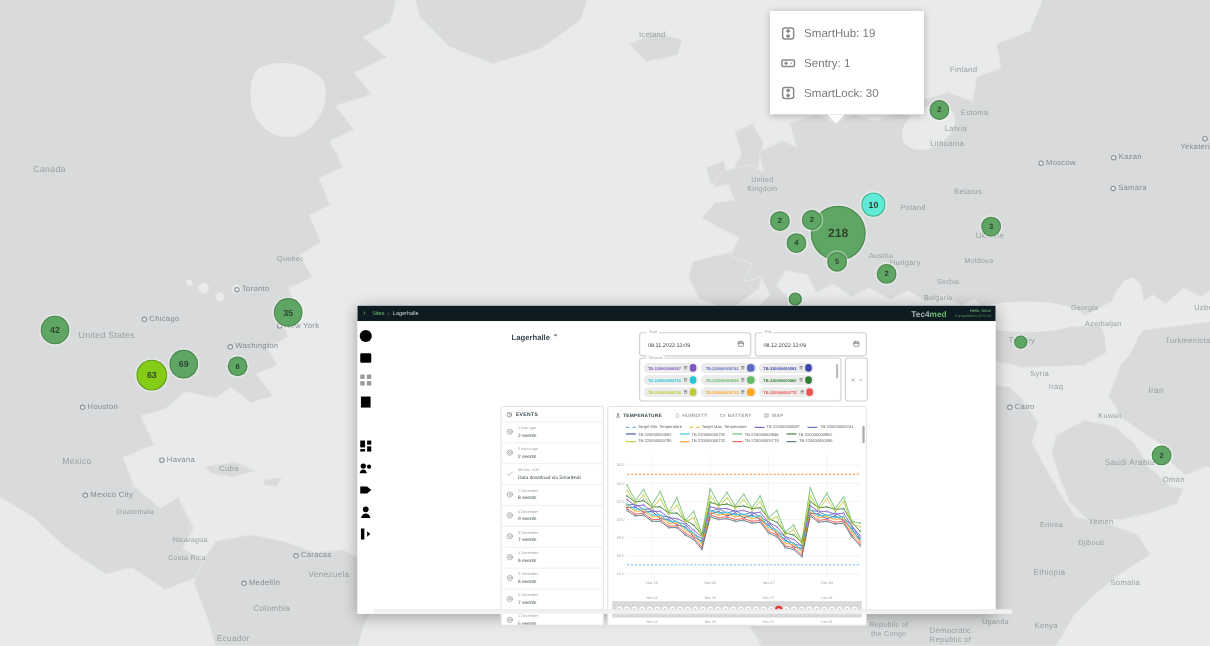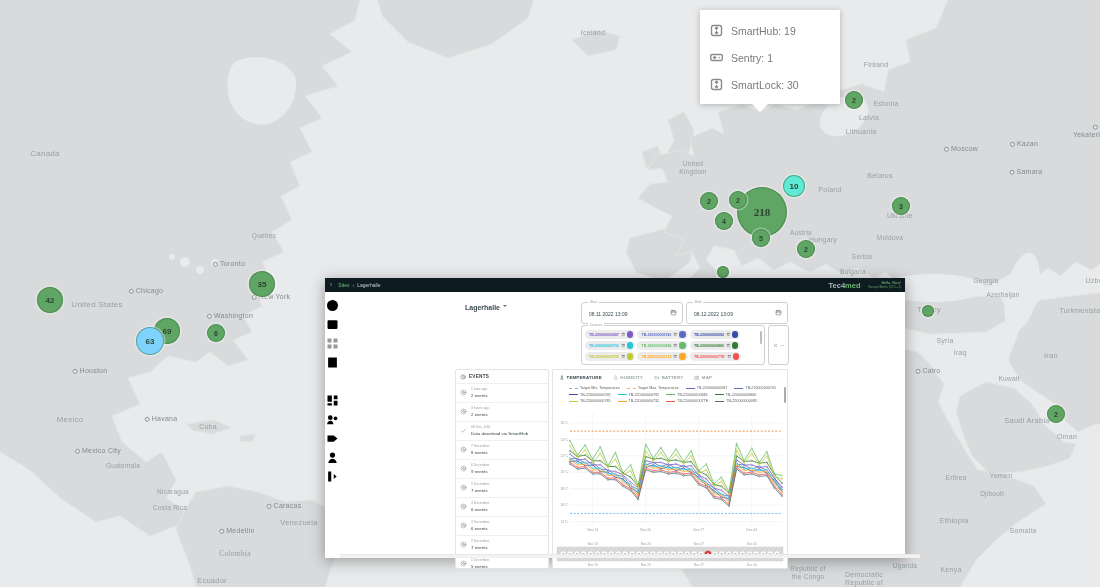--- a/index.html
+++ b/index.html
@@ -179,30 +179,30 @@
       <span class="map-label" style="left: 70px; top: 420px; font-size: 8px;">Mexico</span>
       <span class="map-label city" style="left: 98px; top: 451px; font-size: 7px;"><span class="dot"></span>Mexico City</span>
       <span class="map-label city" style="left: 161px; top: 419px; font-size: 7px;"><span class="dot"></span>Havana</span>
       <span class="map-label" style="left: 208px; top: 427px; font-size: 7px;">Cuba</span>
       <span class="map-label" style="left: 123px; top: 466px; font-size: 6.5px;">Guatemala</span>
       <span class="map-label" style="left: 173px; top: 492px; font-size: 6.5px;">Nicaragua</span>
       <span class="map-label" style="left: 170px; top: 508px; font-size: 6.5px;">Costa Rica</span>
       <span class="map-label city" style="left: 284px; top: 506px; font-size: 7px;"><span class="dot"></span>Caracas</span>
       <span class="map-label city" style="left: 237px; top: 531px; font-size: 7px;"><span class="dot"></span>Medellín</span>
       <span class="map-label" style="left: 299px; top: 522px; font-size: 7.5px;">Venezuela</span>
-      <span class="map-label" style="left: 235px; top: 553px; font-size: 7.5px; font-family: Liberation Serif, serif;">Colombia</span>
+      <span class="map-label" style="left: 247px; top: 553px; font-size: 7.5px;">Colombia</span>
       <span class="map-label" style="left: 212px; top: 580px; font-size: 7.5px;">Ecuador</span>
     </div>
   <div id="clusters">
       <div class="cluster" style="left: 37px; top: 287px; width: 26px; height: 26px; background: rgb(95, 165, 99); font-size: 8px;">42</div>
       <div class="cluster" style="left: 249px; top: 271px; width: 26px; height: 26px; background: rgb(95, 165, 99); font-size: 8px;">35</div>
       <div class="cluster" style="left: 154px; top: 318px; width: 26px; height: 26px; background: rgb(95, 165, 99); font-size: 8px;">69</div>
-      <div class="cluster" style="left: 136px; top: 327px; width: 28px; height: 28px; background: #7dd3fc; font-size: 8px;">63</div>
+      <div class="cluster" style="left: 124px; top: 327px; width: 28px; height: 28px; background: #84cc16; font-size: 8px;">63</div>
       <div class="cluster" style="left: 207px; top: 324px; width: 18px; height: 18px; background: rgb(95, 165, 99); font-size: 7px;">6</div>
-      <div class="cluster" style="left: 737px; top: 187px; width: 50px; height: 50px; background: rgb(95, 165, 99); font-size: 11px; font-family: Liberation Serif, serif;">218</div>
+      <div class="cluster" style="left: 737px; top: 187px; width: 50px; height: 50px; background: rgb(95, 165, 99); font-size: 11px;">218</div>
       <div class="cluster" style="left: 700px; top: 192px; width: 18px; height: 18px; background: rgb(95, 165, 99); font-size: 7px;">2</div>
       <div class="cluster" style="left: 729px; top: 191px; width: 18px; height: 18px; background: rgb(95, 165, 99); font-size: 7px;">2</div>
       <div class="cluster" style="left: 715px; top: 212px; width: 18px; height: 18px; background: rgb(95, 165, 99); font-size: 7px;">4</div>
       <div class="cluster" style="left: 783px; top: 175px; width: 22px; height: 22px; background: #5eead4; font-size: 8px;">10</div>
       <div class="cluster" style="left: 752px; top: 229px; width: 18px; height: 18px; background: rgb(95, 165, 99); font-size: 7px;">5</div>
       <div class="cluster" style="left: 797px; top: 240px; width: 18px; height: 18px; background: rgb(95, 165, 99); font-size: 7px;">2</div>
       <div class="cluster" style="left: 845px; top: 91px; width: 18px; height: 18px; background: rgb(95, 165, 99); font-size: 7px;">2</div>
       <div class="cluster" style="left: 892px; top: 197px; width: 18px; height: 18px; background: rgb(95, 165, 99); font-size: 7px;">3</div>
       <div class="cluster" style="left: 1047px; top: 405px; width: 18px; height: 18px; background: rgb(95, 165, 99); font-size: 7px;">2</div>
       <div class="cluster" style="left: 922px; top: 305px; width: 12px; height: 12px; background: rgb(95, 165, 99); font-size: 7px;"></div>

